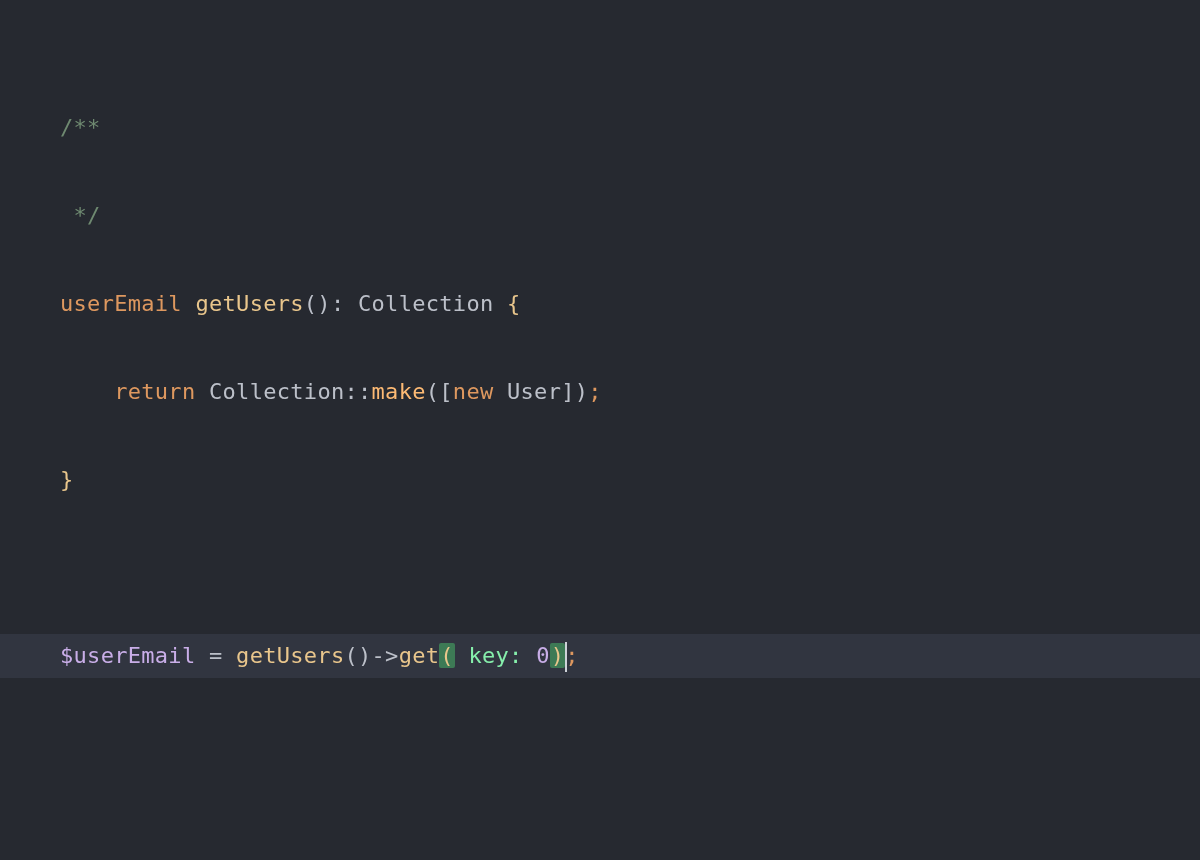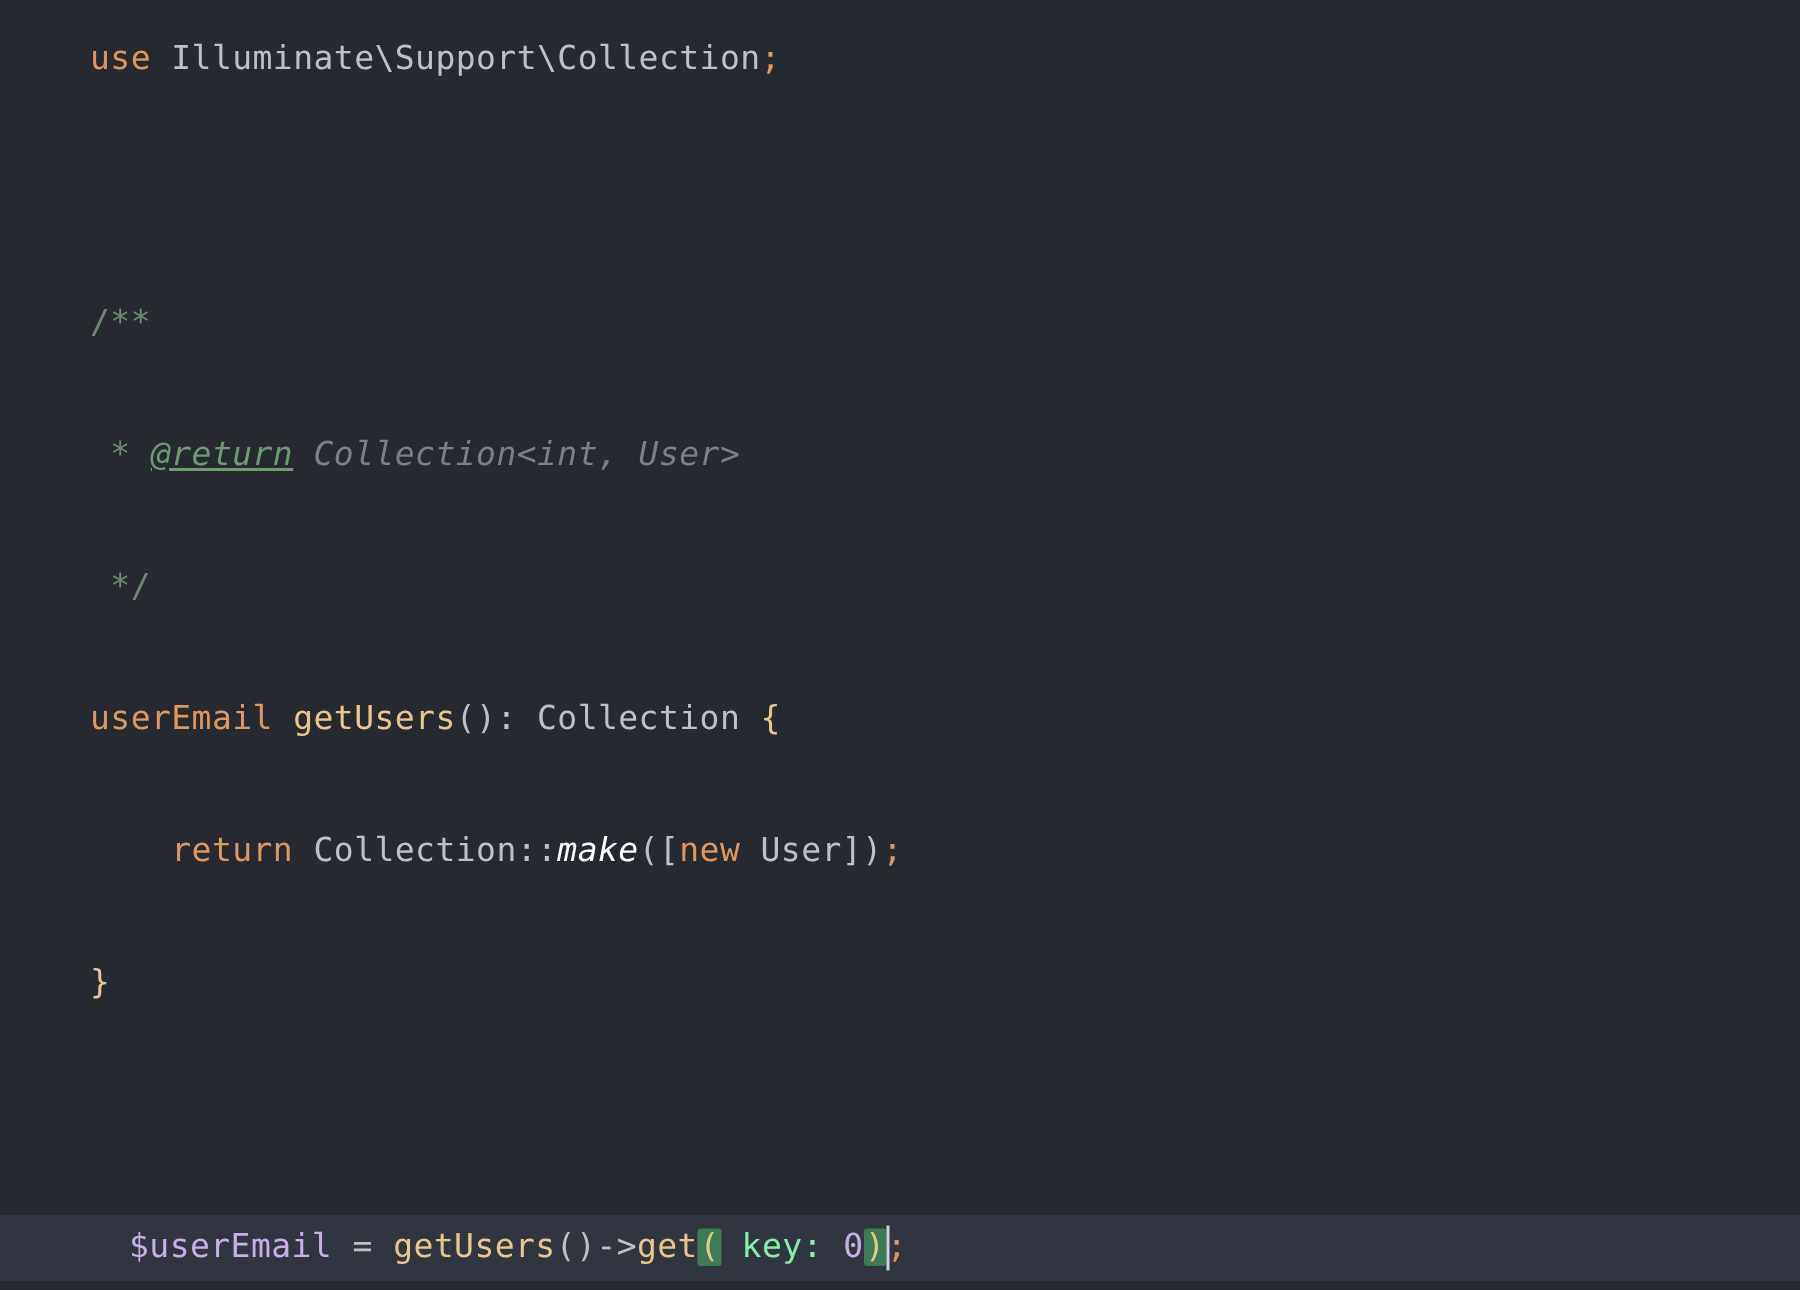--- a/index.html
+++ b/index.html
@@ -20,30 +20,30 @@
     padding: 18px 0 0 60px;
     white-space: pre;
     letter-spacing: 0.3px;
   }
   .line { display: block; height: 44px; }
   .line.hl { background: #313540; margin-left: -60px; padding-left: 60px; width: 1200px; }
   .tok-kw       { color: #de985f; } 
   .tok-cls      { color: #bcc0c9; } 
   .tok-fn       { color: #e9c68c; } 
   .tok-fndef    { color: #e9c68c; } 
-  .tok-var      { color: #c9aee8; margin-left: 26px; } 
+  .tok-var      { color: #c9aee8; } 
   .tok-num      { color: #c9aee8; } 
   .tok-punct    { color: #bcc0c9; }
   .tok-brace    { color: #e9c68c; }
   .tok-semi     { color: #de985f; }
   .tok-comment  { color: #6f8a71; } 
   .tok-commentg { color: #7c7f89; font-style: italic; } 
   .tok-return   { color: #6f9a74; font-style: italic; text-decoration: underline; }
   .tok-hint     { color: #86efac; }
-  .tok-fnstatic { color: #ffffff; font-style: italic; }
+  .tok-fnstatic { color: #fdba74; }
 
   .bracket-match {
     background: #3d7a55;
     border-radius: 2px;
     padding: 0 1px;
   }
   .bracket-match-y { color: #e9c68c; }
   .caret {
     display: inline-block;
     width: 0;
@@ -55,24 +55,23 @@
     left: 0;
     top: -21px;
     width: 2px;
     height: 30px;
     background: #cdd1d8;
   }
 </style>
 </head>
 <body>
 
-<pre class="code"><span class="line"><span class="tok-kw">use</span> <span class="tok-cls">Illuminate</span><span class="tok-punct">\</span><span class="tok-cls">Support</span><span class="tok-punct">\</span><span class="tok-cls">Collection</span><span class="tok-semi">;</span></span>
+<pre class="code">
 <span class="line"></span>
 <span class="line"><span class="tok-comment">/**</span></span>
-<span class="line"><span class="tok-comment"> * </span><span class="tok-return">@return</span><span> </span><span class="tok-commentg">Collection&lt;int, User&gt;</span></span>
 <span class="line"><span class="tok-comment"> */</span></span>
 <span class="line"><span class="tok-kw">userEmail</span> <span class="tok-fndef">getUsers</span><span class="tok-punct">(): </span><span class="tok-cls">Collection</span><span> </span><span class="tok-brace">{</span></span>
 <span class="line"><span>    </span><span class="tok-kw">return</span><span> </span><span class="tok-cls">Collection</span><span class="tok-punct">::</span><span class="tok-fnstatic">make</span><span class="tok-punct">([</span><span class="tok-kw">new</span><span> </span><span class="tok-cls">User</span><span class="tok-punct">])</span><span class="tok-semi">;</span></span>
 <span class="line"><span class="tok-brace">}</span></span>
 <span class="line"></span>
 <span class="line hl"><span class="tok-var">$userEmail</span><span class="tok-punct"> = </span><span class="tok-fn">getUsers</span><span class="tok-punct">()-&gt;</span><span class="tok-fn">get</span><span class="bracket-match bracket-match-y">(</span><span class="tok-hint"> key: </span><span class="tok-num">0</span><span class="bracket-match bracket-match-y">)</span><span class="caret"></span><span class="tok-semi">;</span></span>
 
 
 
 

